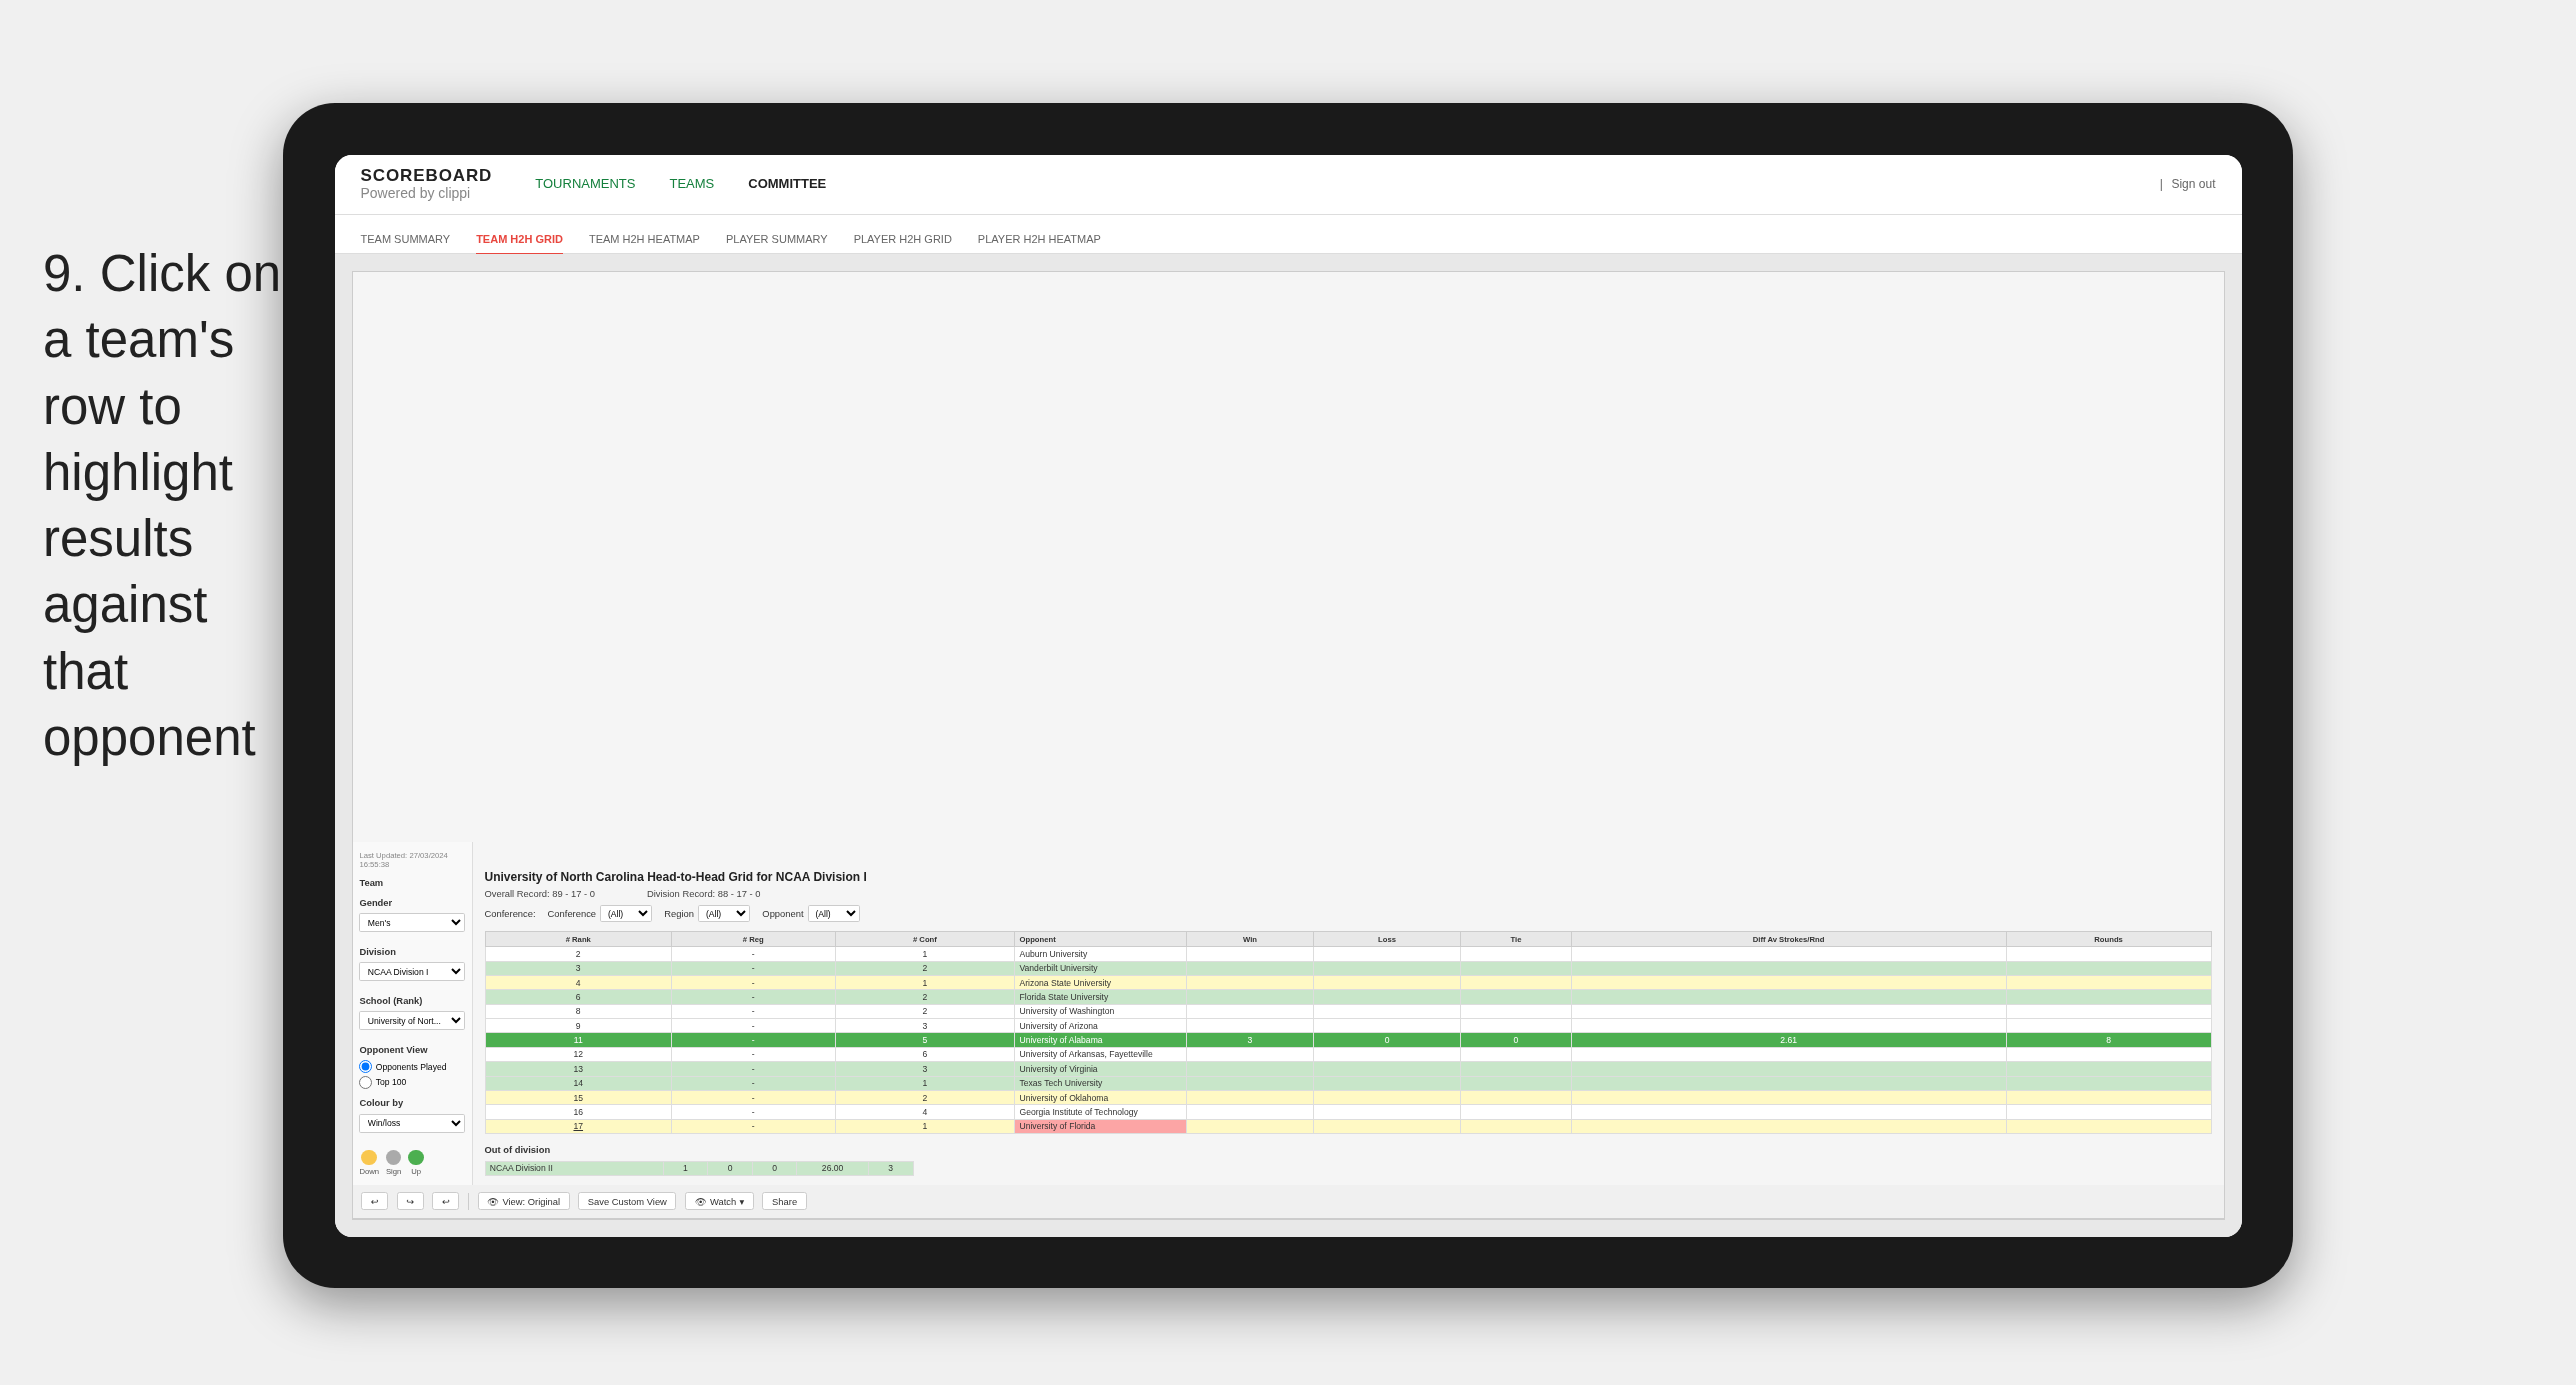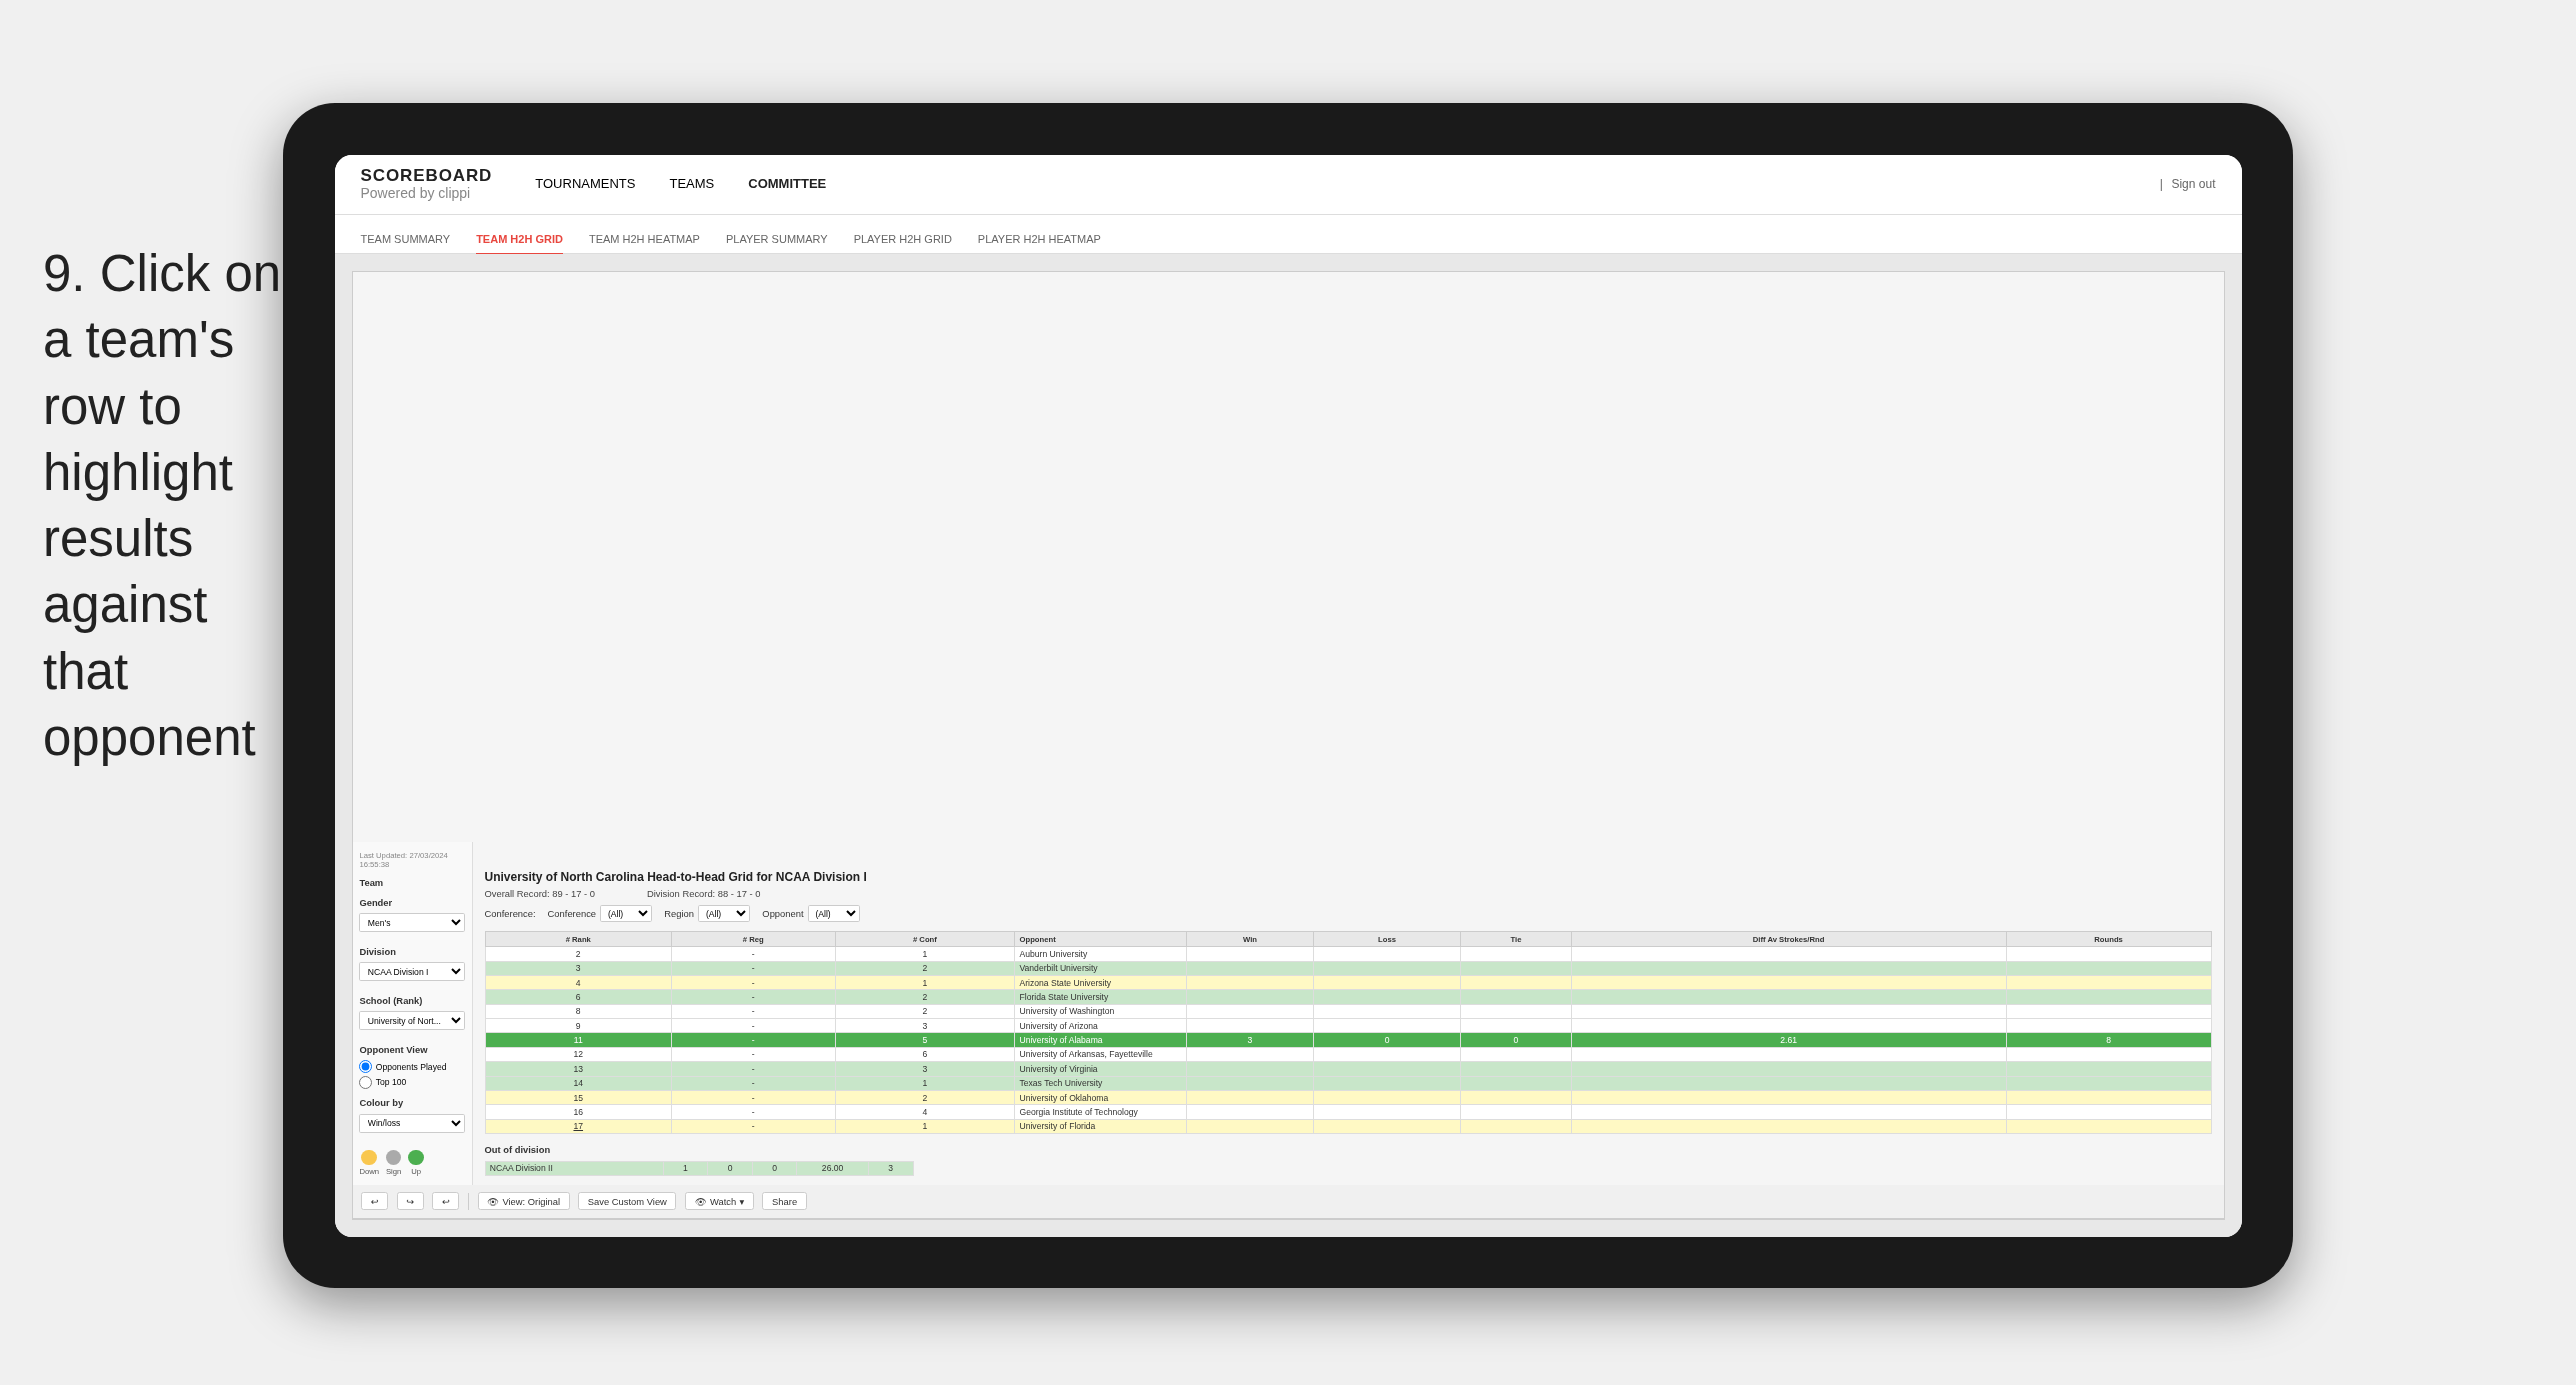--- a/index.html
+++ b/index.html
@@ -86,21 +86,21 @@
     }
 
     .nav-links {
       display: flex;
       gap: 34px;
       align-items: center;
     }
 
     .nav-link {
       font-size: 13px;
-      color: #000000;
+      color: #15803d;
       cursor: pointer;
       text-decoration: none;
     }
 
     .nav-link.active {
       font-weight: 700;
       color: #222;
     }
 
     .nav-right {
@@ -623,21 +623,21 @@
       <td style="text-align:center;"></td>
       <td style="text-align:center;"></td>
       <td style="text-align:center;"></td>
       <td style="text-align:center;"></td>
       <td style="text-align:center;"></td>
     </tr>
                   <tr>
       <td style="text-align:center;background:#fef9c3;text-decoration:underline;">17</td>
       <td style="text-align:center;background:#fff9c4;">-</td>
       <td style="text-align:center;background:#fff9c4;">1</td>
-      <td style="background:#fef9c3;">University of Florida</td>
+      <td style="background:#fca5a5;">University of Florida</td>
       <td style="text-align:center;background:#fff9c4;"></td>
       <td style="text-align:center;background:#fff9c4;"></td>
       <td style="text-align:center;background:#fff9c4;"></td>
       <td style="text-align:center;background:#fff9c4;"></td>
       <td style="text-align:center;background:#fff9c4;"></td>
     </tr>
                 </tbody>
             </table>
 
             <div class="out-of-division-header">Out of division</div>

